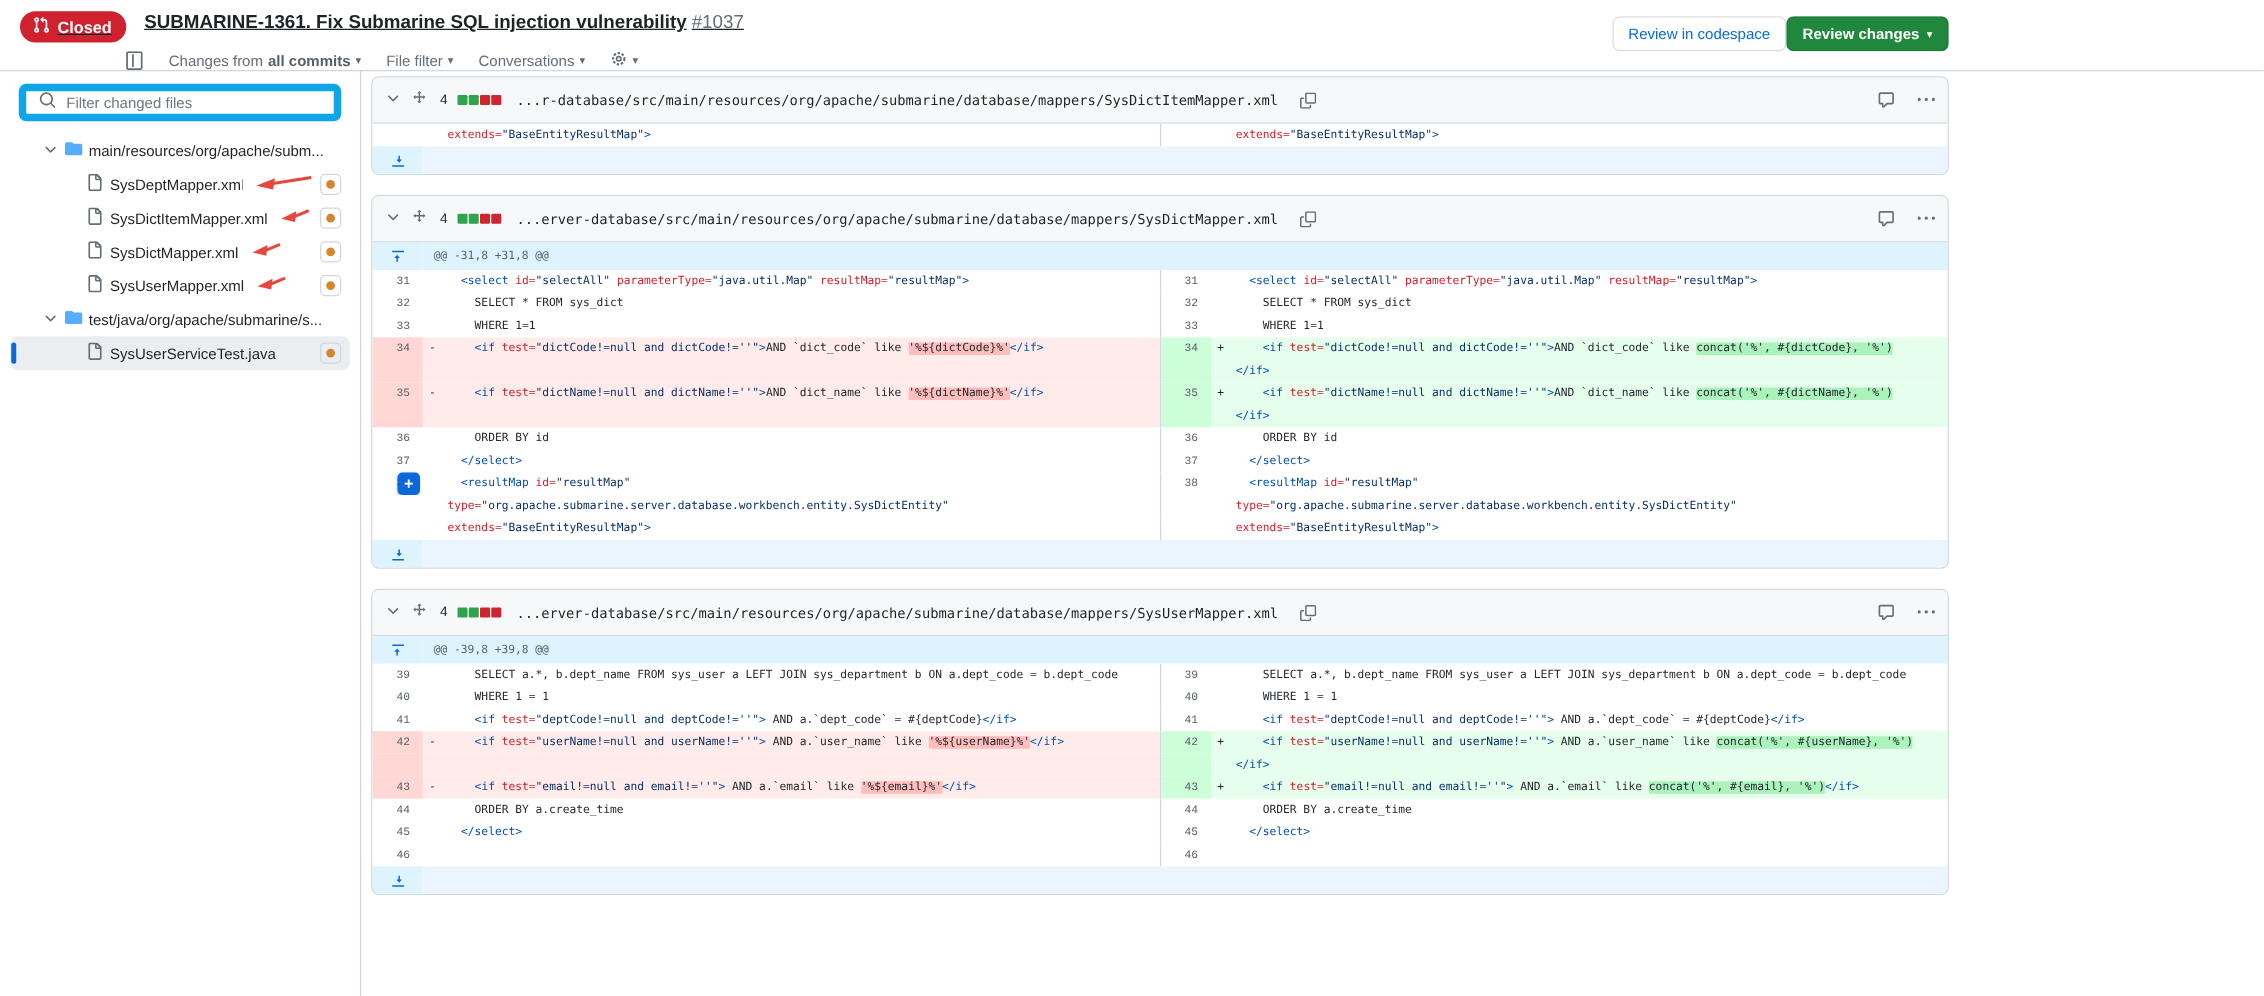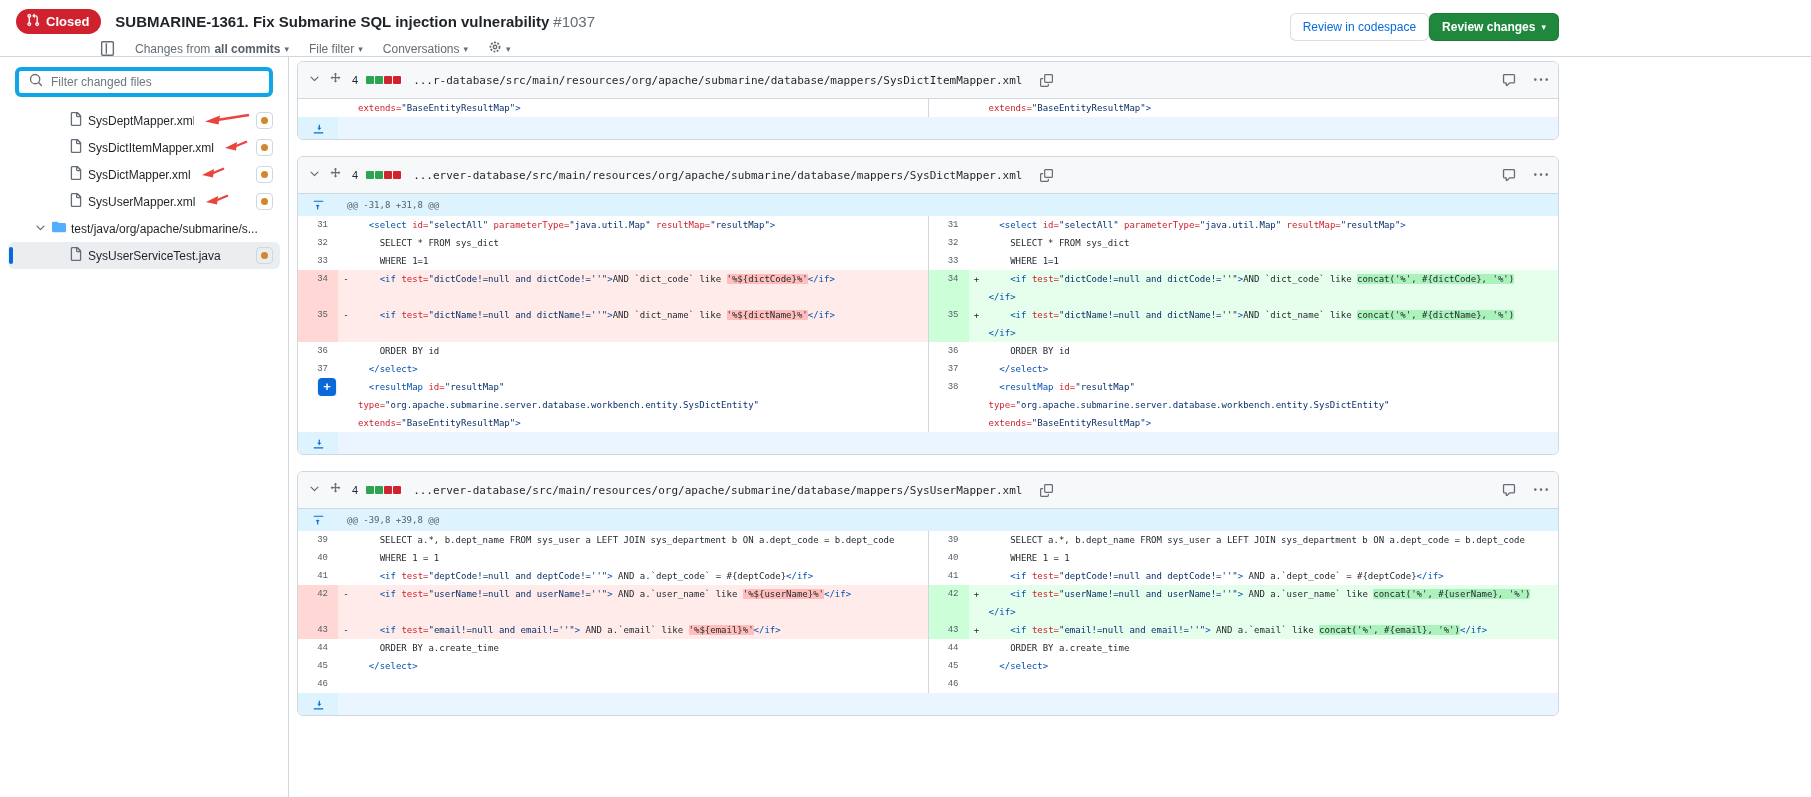--- a/index.html
+++ b/index.html
@@ -1,40 +1,40 @@
 <!DOCTYPE html>
 <html><head>
 <meta charset="utf-8">
 <style>
   html,body{margin:0;padding:0;width:1811px;height:797px;overflow:hidden;background:#fff;
     font-family:"Liberation Sans","DejaVu Sans",sans-serif;color:#1f2328;}
   *{box-sizing:border-box;}
 
   
   .top{height:57px;border-bottom:1px solid #d0d7de;padding:9px 16px 0 16px;position:relative;background:#fff;}
-  .row1{display:flex;align-items:center;gap:14px;}
+  .row1{display:flex;align-items:flex-start;gap:14px;text-decoration:underline;}
   .badge{background:#cf222e;color:#fff;border-radius:999px;padding:4px 12px 4px 10px;font-size:13px;
     font-weight:700;display:inline-flex;align-items:center;gap:6px;}
   .titlewrap{font-size:15px;font-weight:700;color:#1f2328;white-space:nowrap;}
   .prnum{color:#656d76;font-weight:400;margin-left:4px;}
   .row2{display:flex;align-items:center;gap:20px;margin:6px 0 0 84px;font-size:12px;color:#656d76;}
   .tb-item{display:inline-flex;align-items:center;gap:4px;cursor:pointer;}
   .tb-strong{font-weight:700;color:#57606a;}
   .caret{font-size:9px;color:#656d76;}
   .topbtns{position:absolute;right:252px;top:13px;display:flex;}
   .btn{height:28px;border-radius:6px;font-size:12px;display:inline-flex;align-items:center;padding:0 12px;
     cursor:pointer;border:1px solid rgba(31,35,40,0.15);}
   .btn-codespace{background:#fff;color:#0969da;font-weight:500;}
   .btn-review{background:#1f883d;color:#fff;font-weight:600;gap:6px;border-color:rgba(31,35,40,0.15);}
   .btn-review .caret{color:#fff;}
 
   
   .layout{display:flex;height:740px;}
   .sidebar{width:289px;flex-shrink:0;border-right:1px solid #d0d7de;padding-top:10px;}
-  .filter{margin:0 15px;display:flex;align-items:center;gap:6px;border:4px solid #0ea5e9;border-radius:6px;
+  .filter{margin:0 15px;display:flex;align-items:center;gap:6px;border:6px solid #0ea5e9;border-radius:6px;
     height:30px;padding:0 10px;background:#fff;}
   .filter input{border:none;outline:none;font-size:12px;width:100%;font-family:inherit;color:#24292f;}
   .filter input::placeholder{color:#6e7781;}
   .tree{margin-top:10px;font-size:12px;}
   .trow{display:flex;align-items:center;height:27px;gap:5px;margin:0 8px;padding-right:7px;border-radius:6px;
     position:relative;cursor:pointer;}
   .trow.selected{background:rgba(208,215,222,0.42);}
   .trow.selected::before{content:"";position:absolute;left:1px;top:5px;width:4px;height:17px;background:#0969da;border-radius:2px;}
   .trow .lbl{white-space:nowrap;overflow:hidden;}
   .tsp{width:14px;flex-shrink:0;display:inline-block;}
@@ -139,20 +139,29 @@
 
 <div class="layout">
   <div class="sidebar">
     <div class="filter">
       <span><svg viewBox="0 0 16 16" width="14" height="14">
             <path fill="#656d76" d="M10.68 11.74a6 6 0 1 1 1.06-1.06l3.04 3.04a.75.75 0 1 1-1.06 1.06l-3.04-3.04ZM11.5 7a4.5 4.5 0 1 0-9 0 4.5 4.5 0 0 0 9 0Z"></path>
           </svg></span>
       <input type="text" placeholder="Filter changed files" style="">
     </div>
     <div class="tree" id="tree">
+        <div class="trow" style="padding-left: 26px;">
+          <span><svg viewBox="0 0 16 16" width="13" height="13">
+              <path fill="#656d76" d="M12.78 5.72a.75.75 0 0 0-1.06 0L8 9.44 4.28 5.72a.75.75 0 1 0-1.06 1.06l4.25 4.25c.29.29.77.29 1.06 0l4.25-4.25a.75.75 0 0 0 0-1.06Z"></path>
+            </svg></span>
+          <span><svg viewBox="0 0 16 16" width="14" height="14">
+              <path fill="#54aeff" d="M1.75 2h4.1c.47 0 .92.2 1.23.56l.64.73c.05.06.12.09.19.09h6.34c.97 0 1.75.78 1.75 1.75v7.12c0 .97-.78 1.75-1.75 1.75H1.75C.78 14 0 13.22 0 12.25v-8.5C0 2.78.78 2 1.75 2Z"></path>
+            </svg></span>
+          <span class="lbl">main/resources/org/apache/subm...</span>
+        </div>
         <div class="trow" style="padding-left: 42px;">
           <span class="tsp"></span>
           <span><svg viewBox="0 0 16 16" width="14" height="14">
               <path fill="#656d76" d="M2 1.75C2 .784 2.784 0 3.75 0h5.586c.464 0 .909.184 1.237.513l2.914 2.914c.329.328.513.773.513 1.237v9.586A1.75 1.75 0 0 1 12.25 16h-8.5A1.75 1.75 0 0 1 2 14.25V1.75Zm1.75-.25a.25.25 0 0 0-.25.25v12.5c0 .138.112.25.25.25h8.5a.25.25 0 0 0 .25-.25V6h-2.75A1.75 1.75 0 0 1 8 4.25V1.5H3.75Zm5.75.56v2.19c0 .138.112.25.25.25h2.19L9.5 2.06Z"></path>
             </svg></span>
           <span class="lbl">SysDeptMapper.xml</span>
           <span class="arrow"><svg viewBox="0 0 48 14" width="48" height="14">
               <path d="M46 3 L14 8" stroke="#e8453c" stroke-width="2.4" fill="none"></path>
               <path d="M2 9.5 L17 3.5 L15.5 12.5 Z" fill="#e8453c"></path>
             </svg></span>

